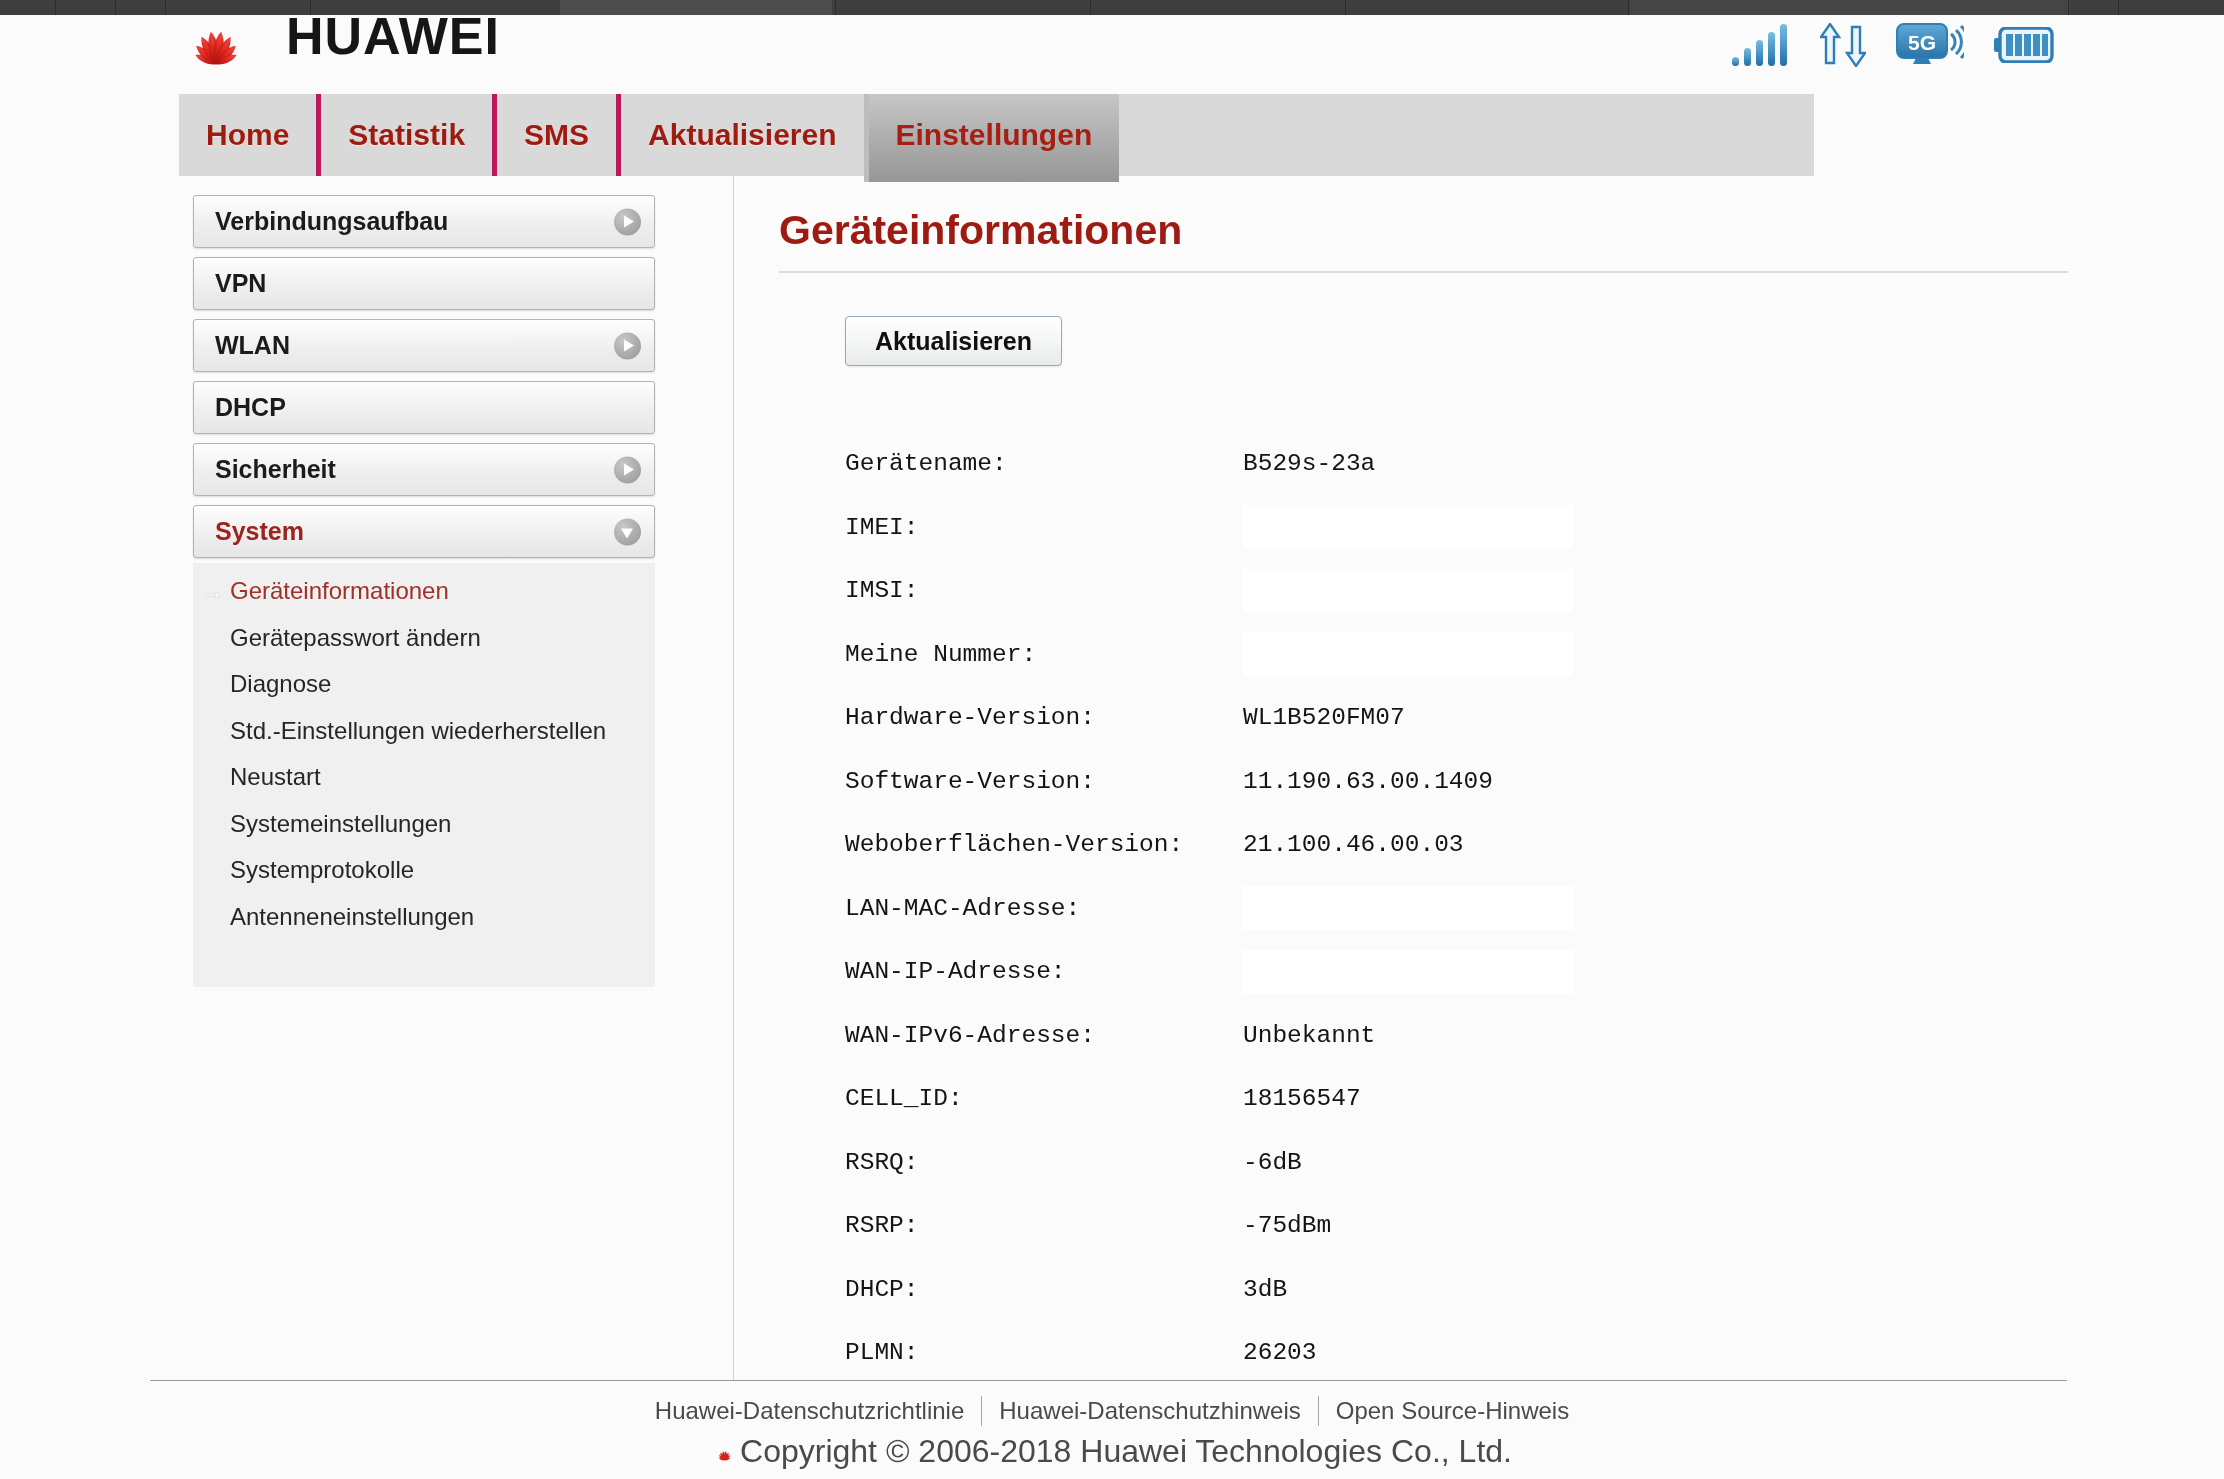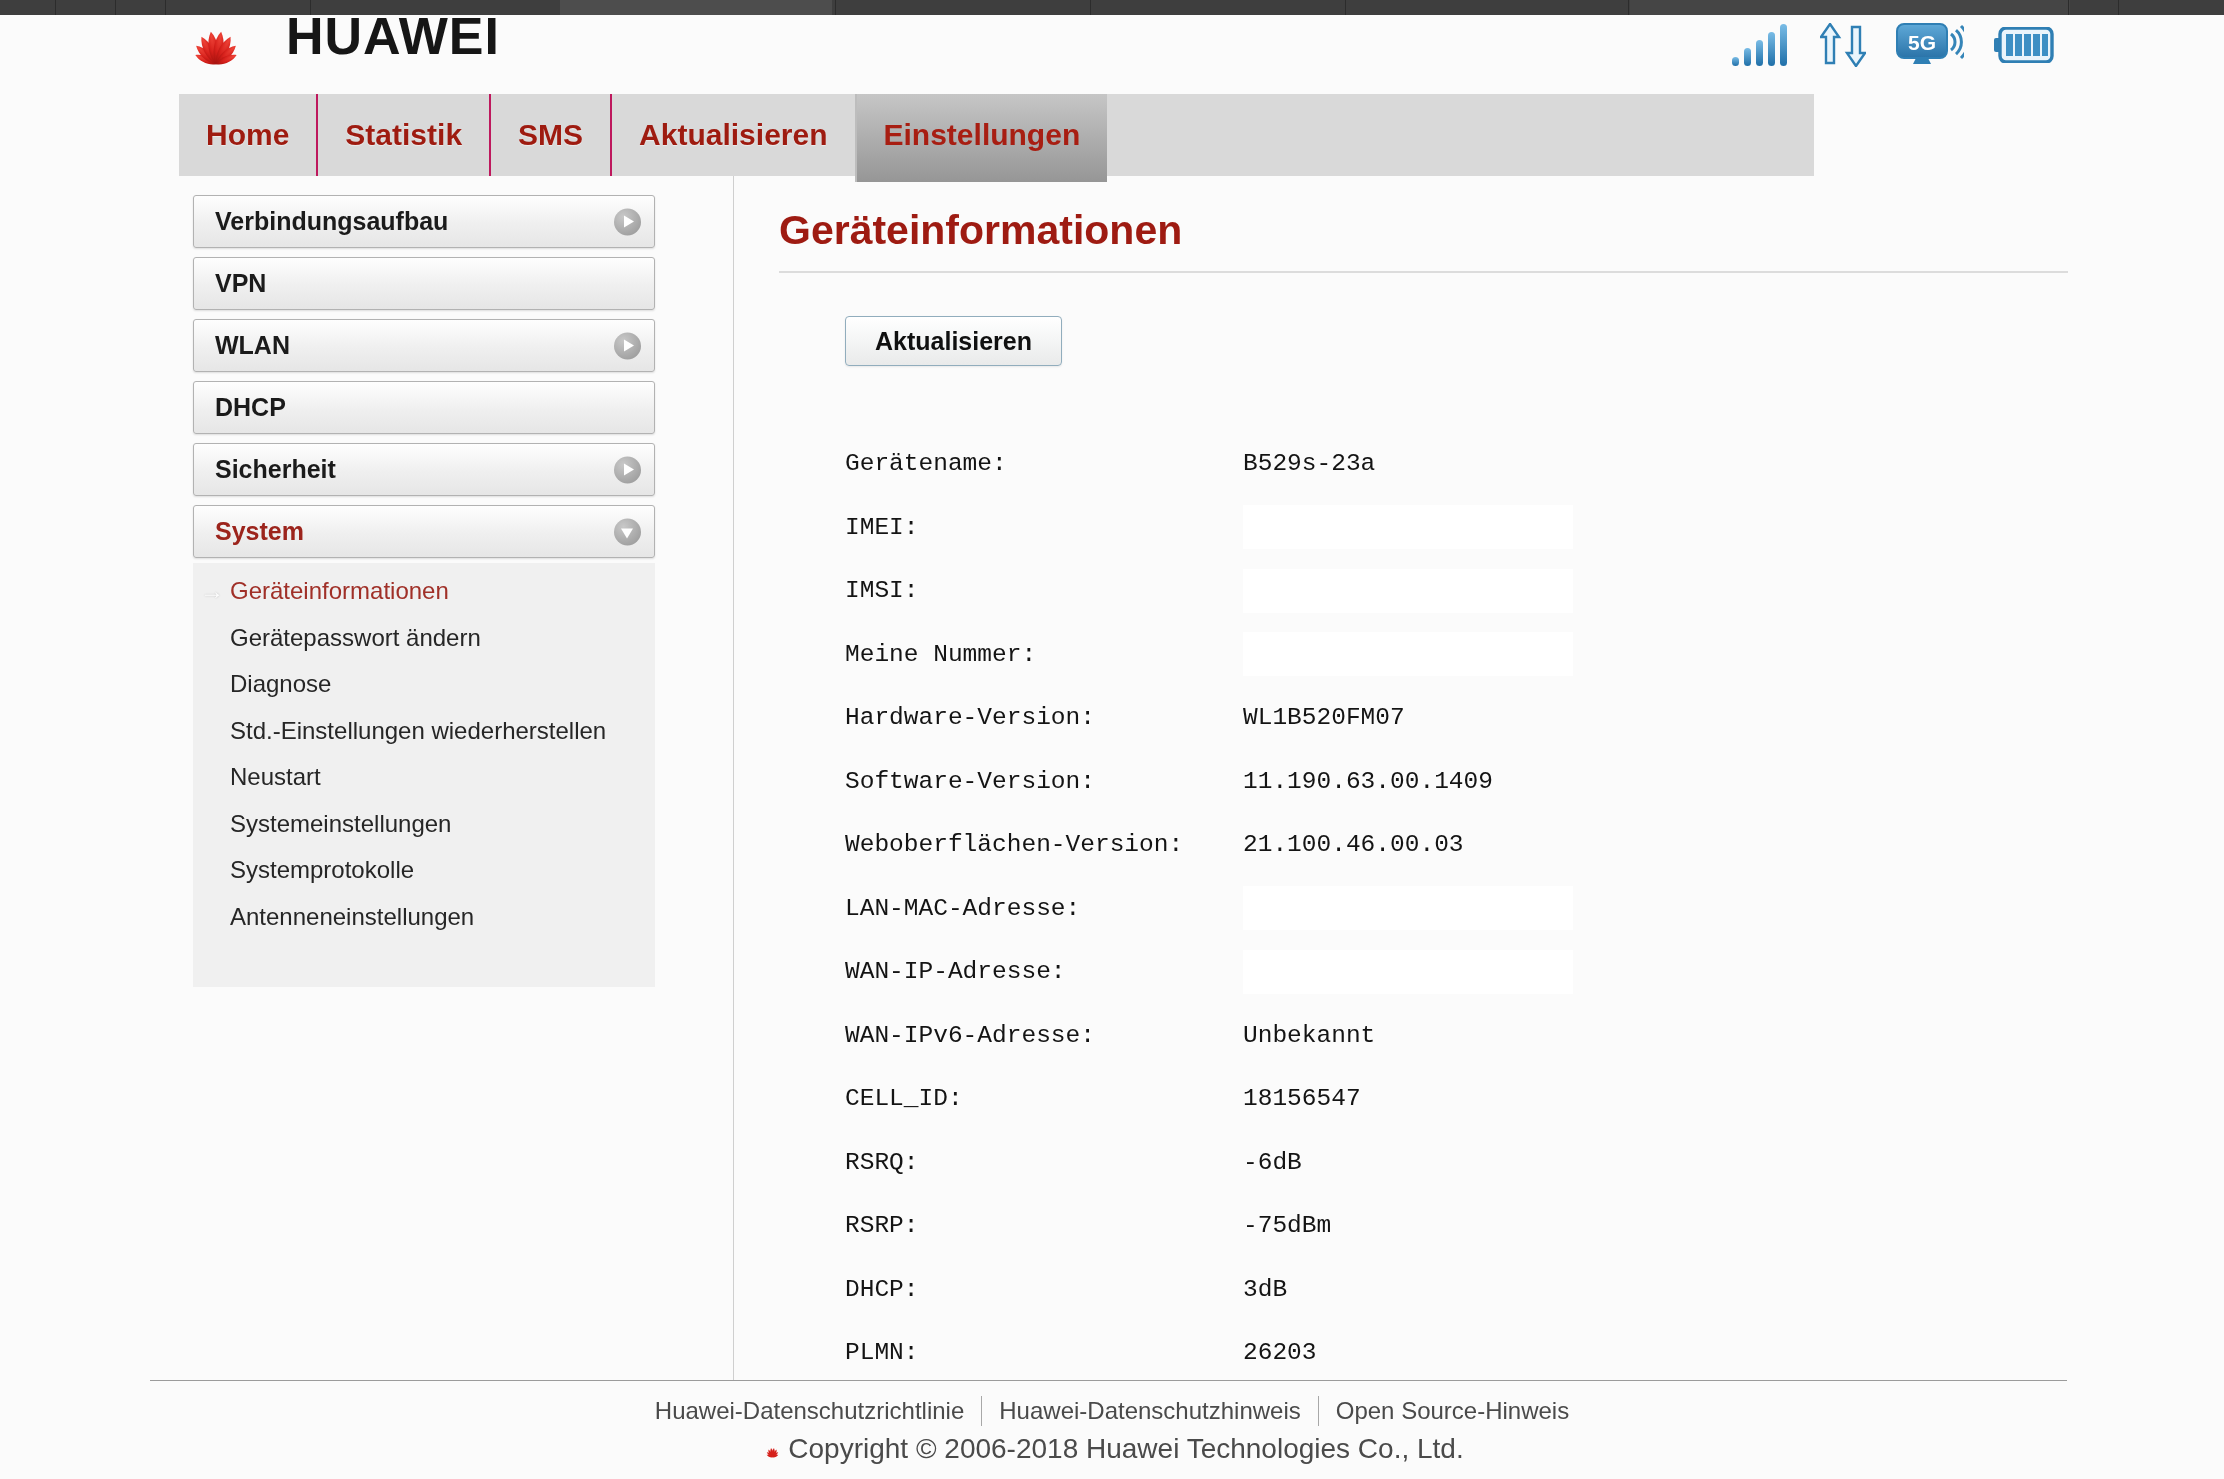--- a/index.html
+++ b/index.html
@@ -20,21 +20,21 @@
 
   
   .status-icons { position:absolute; left:1732px; top:22px; display:flex; align-items:center; gap:30px; }
   .status-icons svg { display:block; }
 
   
   .nav { position:absolute; left:150px; top:94px; width:1635px; height:82px; background:#d9d9d9;margin-left:29px; }
   .nav ul { list-style:none; display:flex; height:82px; align-items:flex-start; }
   .nav li { height:82px; line-height:82px; padding:0 27px; font-size:30px; font-weight:bold;
             color:#9e1b10; cursor:pointer; text-shadow:0 1px 1px rgba(255,255,255,.5); }
-  .nav li + li { border-left:2px solid #be185d; }
+  .nav li + li { border-left:5px solid #be185d; }
   .nav li.active { height:88px; background:linear-gradient(#c6c6c6,#969696); border-left-color:#bdbdbd;
                    color:#a81e12; text-shadow:none; }
 
   
   .sidebar { position:absolute; left:193px; top:195px; width:462px; }
   .sidebar ul { list-style:none; }
   .side-btn { position:relative; height:53px; margin-bottom:9px; border:1px solid #b2b2b2; border-radius:3px;
               background:linear-gradient(#fefefe,#efefef 55%,#e6e6e6); box-shadow:0 1px 2px rgba(0,0,0,.12);
               line-height:51px; padding-left:21px; font-size:25px; font-weight:bold; color:#1b1b1b; cursor:pointer; }
   .side-btn.active { color:#9c241c; }
@@ -72,21 +72,21 @@
   .row .val { font-size:24.5px; color:#141414; }
   .row .val.redacted { display:inline-block; width:330px; height:44px; background:#ffffff; }
 
   
   .footer-rule { position:absolute; left:150px; top:1380px; width:1917px; height:1px; background:#9b9b9b; }
   .footer-links { position:absolute; left:0; top:1396px; width:2224px; display:flex; justify-content:center; }
   .footer-links ul { list-style:none; display:flex; }
   .footer-links li { padding:0 17px; font-size:24px; color:#4a4a4a; line-height:30px; cursor:pointer; }
   .footer-links li + li { border-left:1px solid #a8a8a8;text-align:right; }
   .copyright { position:absolute; left:0; top:1433px; width:2224px; display:flex; justify-content:center;
-               align-items:center; gap:3px; font-size:28px; color:#4a4a4a; }
+               align-items:center; gap:3px; font-size:32px; color:#4a4a4a; }
 </style>
 </head>
 <body>
 
 <div class="stage">
 
   <div class="topbar">
     <div class="seg-light"></div>
       <div class="seg-light2"></div>
     <div class="tick" style="left:55px"></div>

